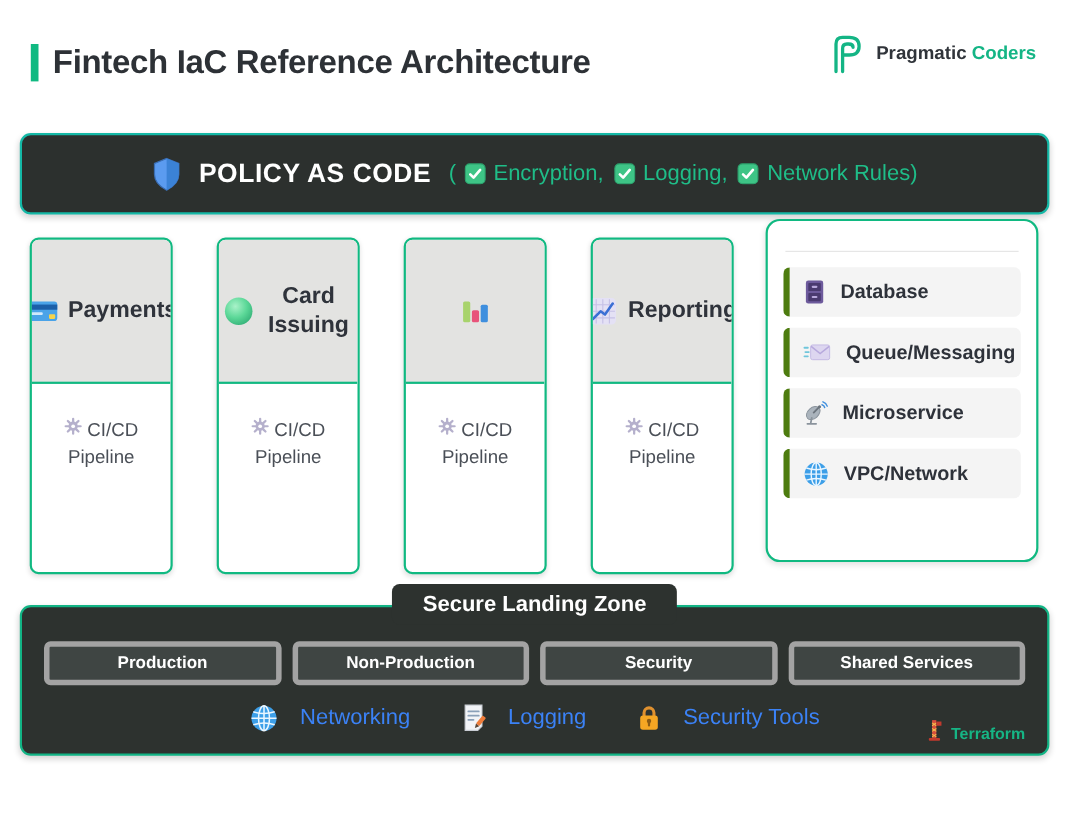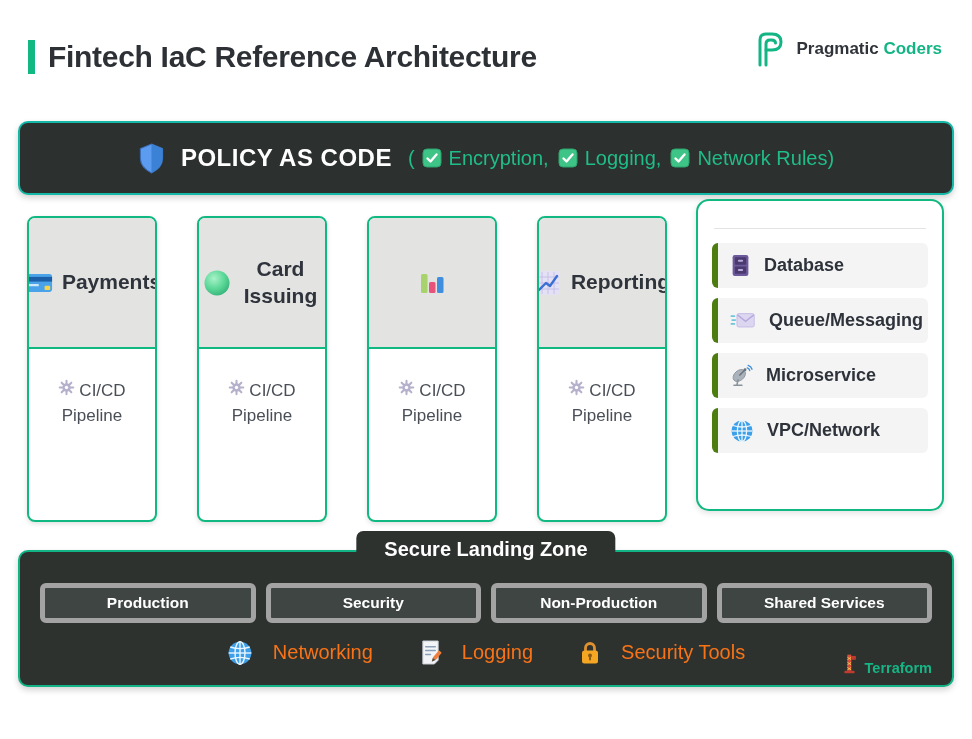--- a/index.html
+++ b/index.html
@@ -91,21 +91,21 @@
     box-shadow: 0 3px 6px rgba(0,0,0,.18);
   }
   .env-row { display: flex; gap: 10px; padding: 0 20px; }
   .env-box {
     flex: 1; height: 40px;
     background: #3f4543; border: 5px solid #a3a3a3; border-radius: 6px;
     color: #ffffff; font-weight: bold; font-size: 15.5px;
     display: flex; align-items: center; justify-content: center;
   }
   .svc-row { display: flex; justify-content: center; align-items: center; gap: 46px; margin-top: 16px; }
-  .svc { display: flex; align-items: center; gap: 20px; color: #f97316; font-size: 20px; }
+  .svc { display: flex; align-items: center; gap: 20px; color: #3b82f6; font-size: 20px; }
   .terraform {
     position: absolute; right: 20px; bottom: 9px;
     display: flex; align-items: flex-end; gap: 7px;
     color: #16b585; font-weight: bold; font-size: 14.5px;
   }
 
   .icon { display: inline-flex; line-height: 0; }
 </style>
 </head>
 <body>
@@ -372,22 +372,22 @@
       <span class="module-label">VPC/Network</span>
     </div>
   </div>
 </div>
 
 <div class="landing">
   <div class="lz-tab">Secure Landing Zone</div>
   <div class="landing-zone">
     <div class="env-row">
       <div class="env-box">Production</div>
+      <div class="env-box">Non-Production</div>
       <div class="env-box">Security</div>
-      <div class="env-box">Non-Production</div>
       <div class="env-box">Shared Services</div>
     </div>
     <div class="svc-row">
       <span class="svc">
         <span class="icon">
           <svg width="26" height="26" viewBox="0 0 24 24">
             <circle cx="12" cy="12" r="10.5" fill="#3d9fe8"></circle>
             <g stroke="#eaf6ff" stroke-width="1.3" fill="none">
               <ellipse cx="12" cy="12" rx="4.6" ry="10.5"></ellipse>
               <line x1="1.5" y1="12" x2="22.5" y2="12"></line>

